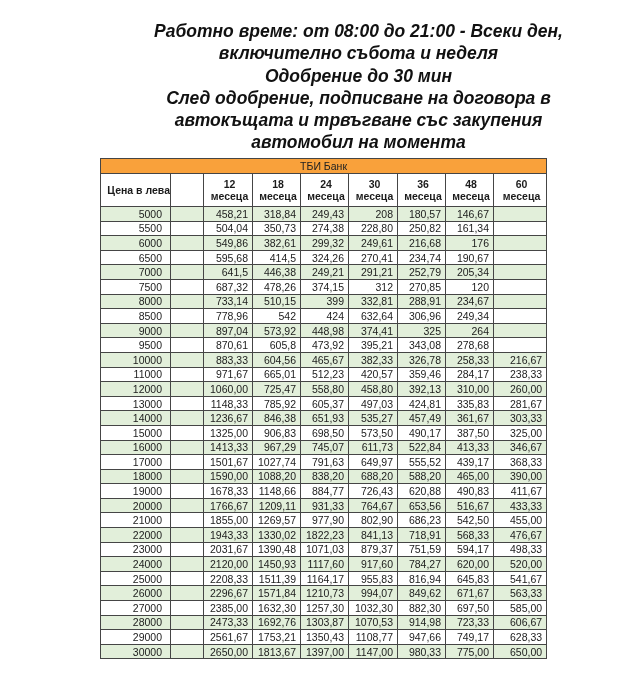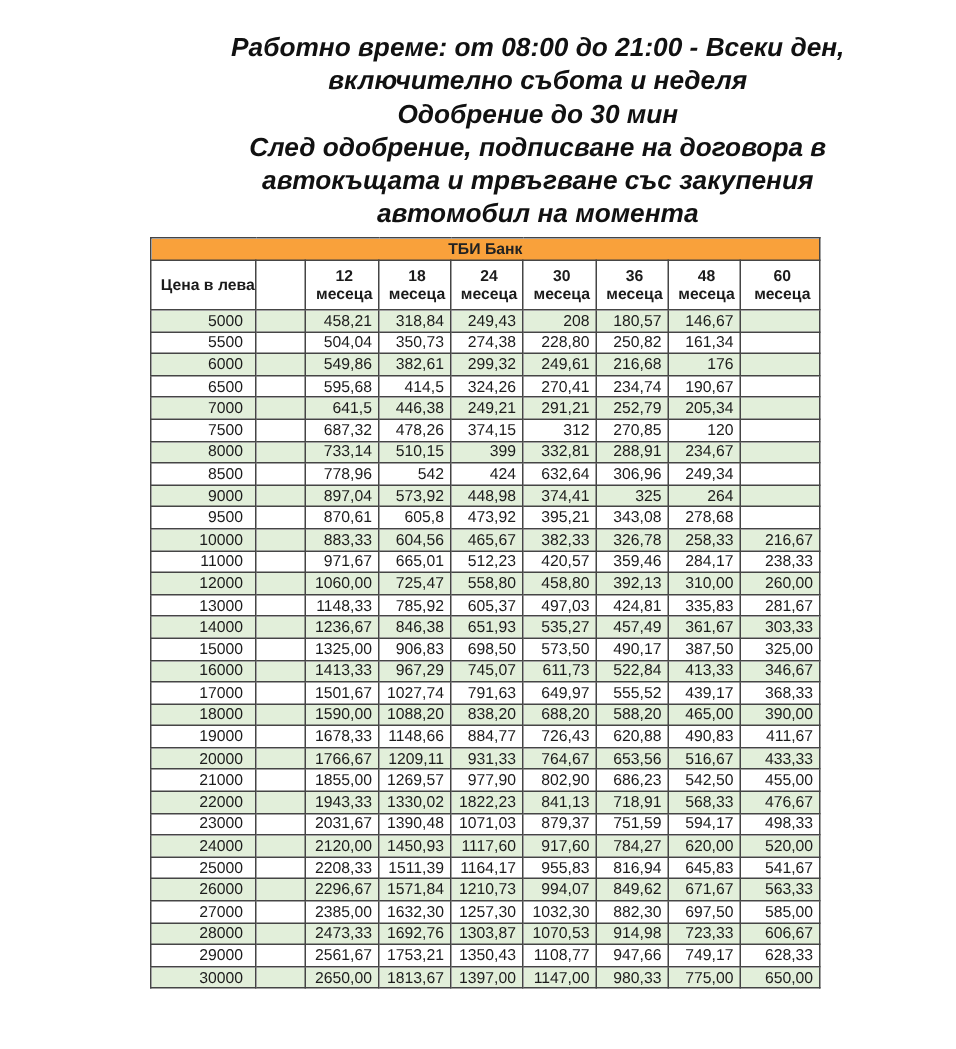--- a/index.html
+++ b/index.html
@@ -16,28 +16,28 @@
     position:absolute; left:100px; top:158px;
     width:446px; border-collapse:collapse; table-layout:fixed;
     font-size:10.5px; color:#1b1b1b;
   }
   table.rates th, table.rates td {
     border:1px solid #454545;
     overflow:hidden; white-space:nowrap;
   }
   th.bank-banner {
     background:#F9A13B; color:#222222;
-    text-align:center; font-weight:bold; font-size:10.5px;
+    text-align:center; font-weight:normal; font-size:10.5px;
     height:14px; padding:1px 0;
   }
   tr.col-headers th {
     background:#ffffff; font-weight:bold; vertical-align:middle;
     height:33px; font-size:10.5px; line-height:12.5px;
   }
-  th.price-head { text-align:center; padding-left:6px;margin-left:41px; }
+  th.price-head { text-align:right; padding-left:6px;margin-left:41px; }
   th.month-head { text-align:center; padding-left:3px; }
   th.gap-head   { background:#ffffff; }
 
   tbody td { height:14.6px; padding:0 4px 0 0; text-align:right; }
   tbody td.price { padding-right:8px; }
   tbody td.gap   { padding:0; }
   tbody tr:nth-child(odd) td { background:#E2EFDA; }
   tbody tr:nth-child(even) td { background:#ffffff; }
 </style>
 </head>

